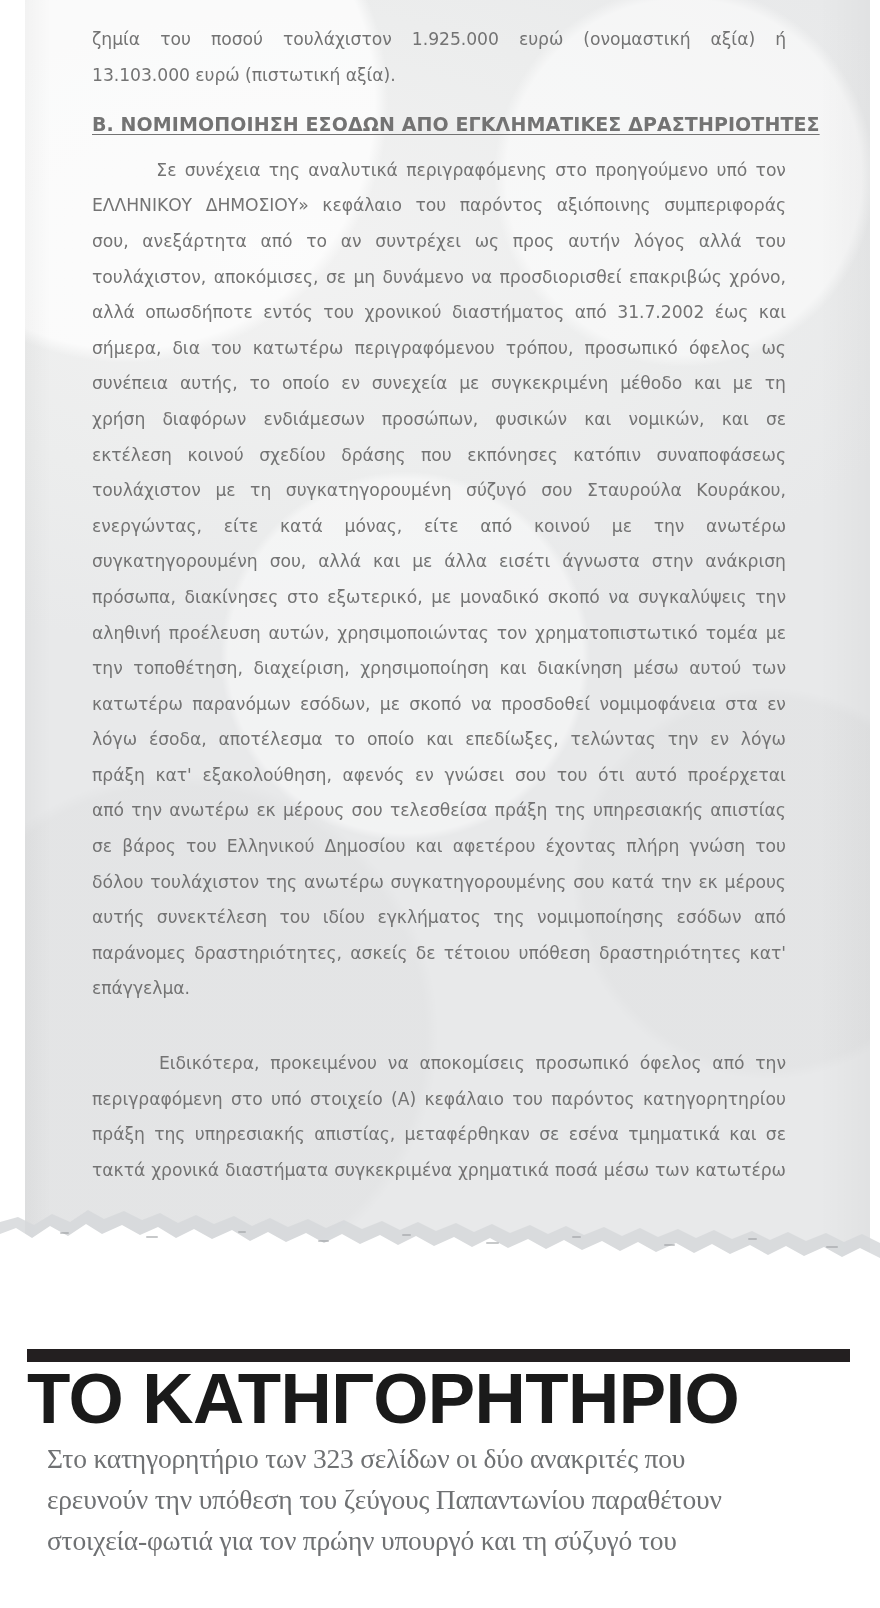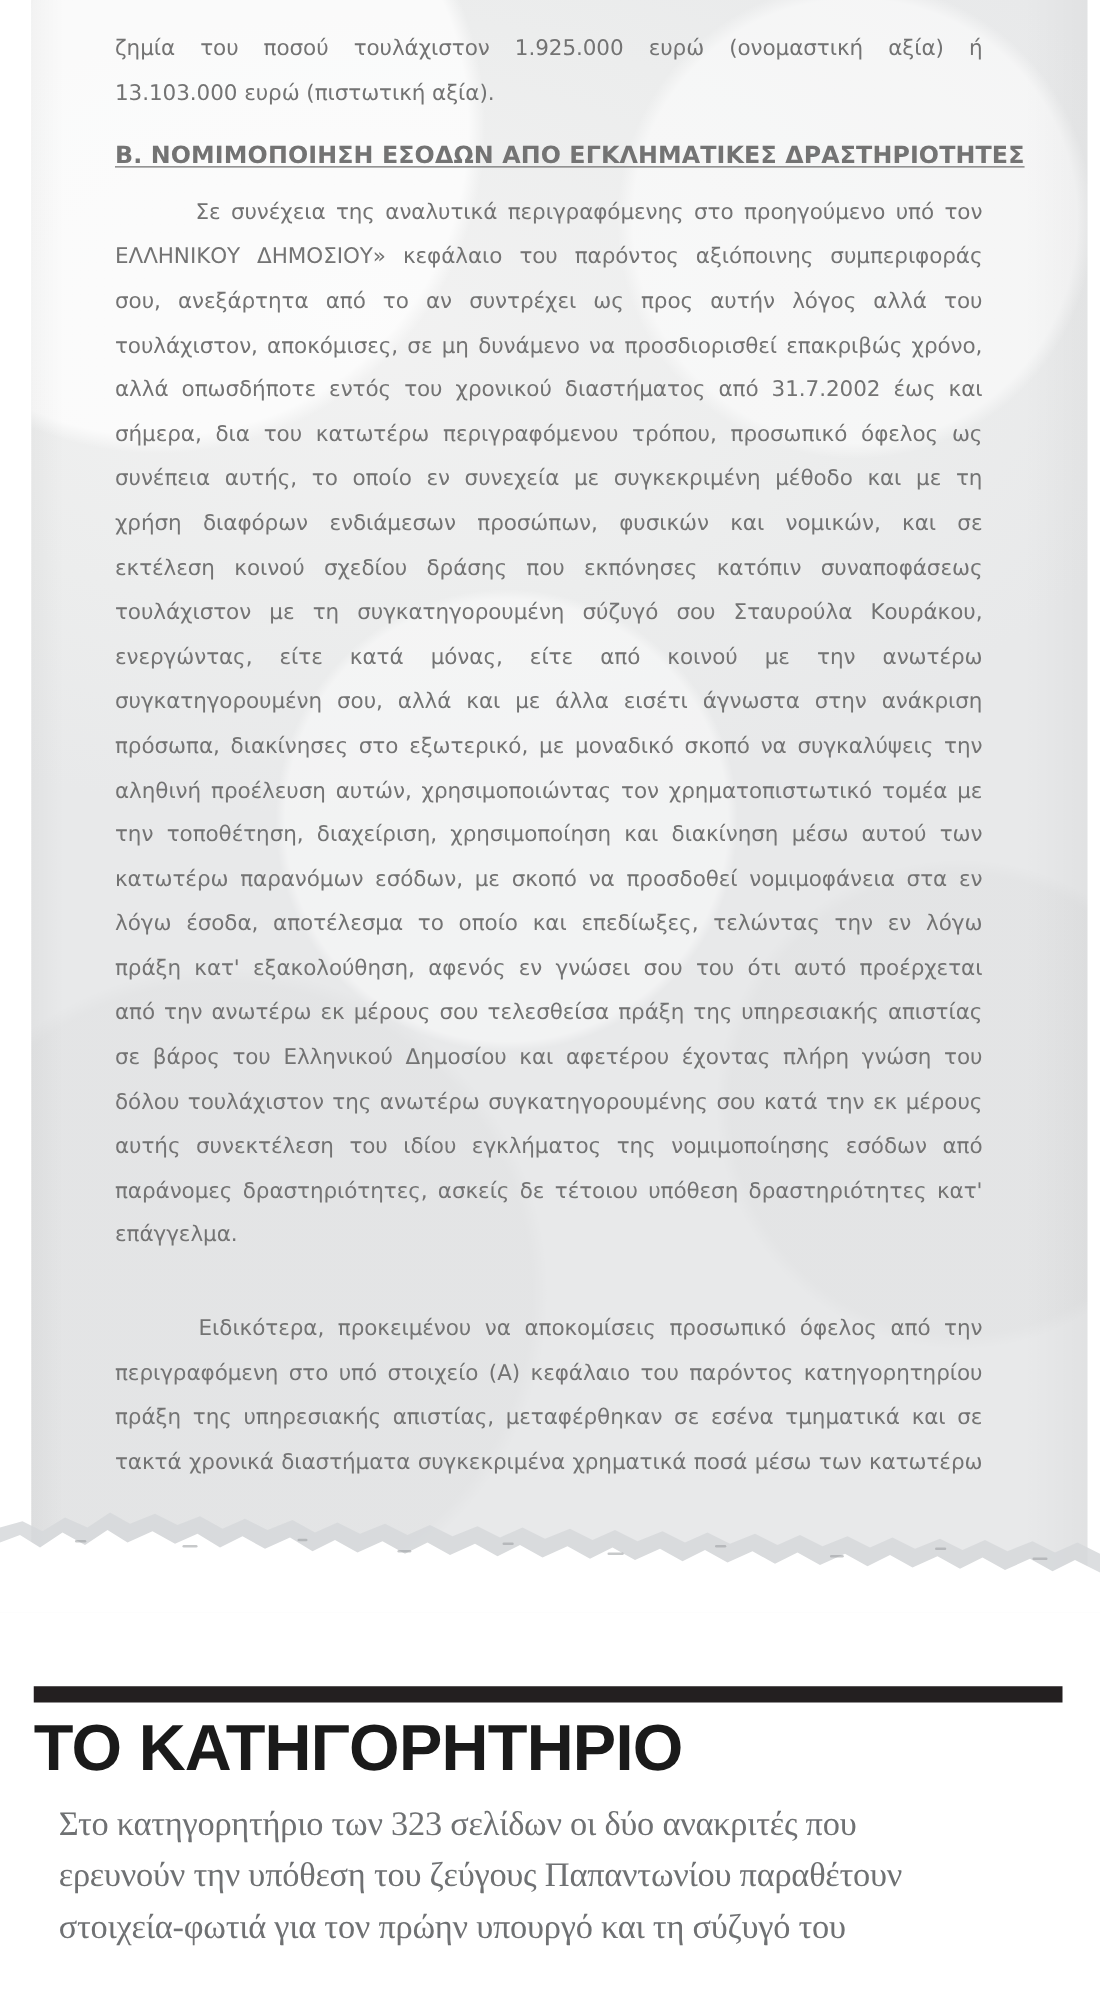--- a/index.html
+++ b/index.html
@@ -127,21 +127,21 @@
     width: 823px;
     height: 13px;
     background: #231f20;
   }
   .promo-title {
     position: absolute;
     left: 27px;
     top: 78px;
     font-family: "Liberation Sans", sans-serif;
     font-weight: 700;
-    font-size: 52px;
+    font-size: 71px;
     line-height: 62px;
     letter-spacing: -0.6px;
     color: #1a1a1a;
     white-space: nowrap;
   }
   .promo-sub {
     position: absolute;
     left: 27px;
     top: 148px;
     width: 830px;

